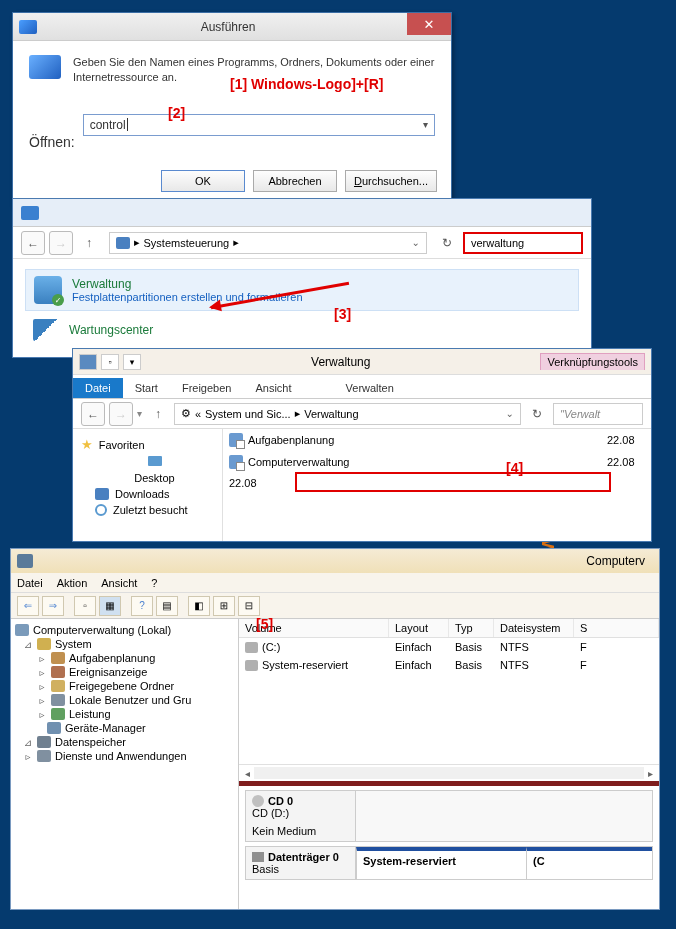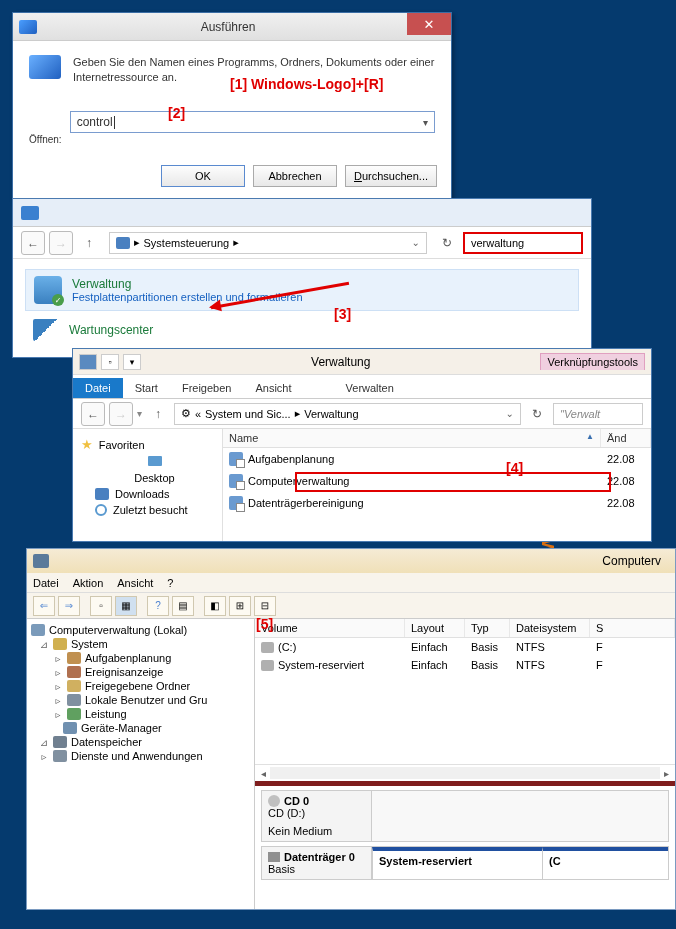--- a/index.html
+++ b/index.html
@@ -21,21 +21,21 @@
 .win1 { position: absolute; left: 12px; top: 12px; width: 440px; background: #fff; border: 1px solid #3b6ea5; box-shadow: 2px 2px 4px rgba(0,0,0,0.3); }
 .win1 .titlebar { height: 28px; background: linear-gradient(#f0f0f0, #e0e0e0); display: flex; align-items: center; padding-left: 6px; border-bottom: 1px solid #ccc; }
 .win1 .titlebar .ticon { width: 18px; height: 14px; background: linear-gradient(135deg, #4a9eff, #2060c0); border-radius: 2px; margin-right: 8px; }
 .win1 .titlebar .ttitle { flex: 1; text-align: center; font-size: 12px; color: #333; padding-right: 40px; }
 .win1 .close { width: 44px; height: 22px; background: #c75050; color: #fff; display: flex; align-items: center; justify-content: center; font-size: 13px; position: absolute; right: 0; top: 0; }
 .win1 .body { padding: 14px 16px 6px 16px; font-size: 11px; color: #333; }
 .win1 .body .row1 { display: flex; align-items: flex-start; }
 .win1 .body .runicon { width: 32px; height: 24px; background: linear-gradient(135deg, #6ab0ff, #2060c0); border-radius: 3px; margin-right: 12px; flex-shrink: 0; }
 .win1 .body .desc { line-height: 1.4; }
 .win1 .openrow { display: flex; align-items: center; margin-top: 14px; }
-.win1 .openrow label { font-size: 10px; margin-right: 8px; margin-top: 34px; }
+.win1 .openrow label { font-size: 14px; margin-right: 8px; margin-top: 34px; }
 .win1 .openrow .combo { flex: 1; height: 22px; border: 1px solid #7a9ccf; display: flex; align-items: center; padding: 0 6px; font-size: 12px; position: relative; }
 .win1 .openrow .combo::after { content: '▾'; position: absolute; right: 6px; font-size: 10px; color: #555; }
 .win1 .btnrow { display: flex; justify-content: flex-end; gap: 8px; padding: 14px 14px 14px 14px; }
 .win1 .btn { height: 22px; min-width: 84px; border: 1px solid #aaa; background: linear-gradient(#fdfdfd, #e8e8e8); font-size: 11px; display: flex; align-items: center; justify-content: center; padding: 0 8px; }
 .win1 .btn.primary { border: 1px solid #5a8acf; }
 
 
 .win2 { position: absolute; left: 12px; top: 198px; width: 580px; background: #fff; border: 1px solid #4a7ab0; }
 .win2 .titlebar { height: 28px; background: #e6eef8; display: flex; align-items: center; border-bottom: 1px solid #ccc; }
 .win2 .titlebar .sysicon { width: 18px; height: 14px; background: #3a80d0; margin: 0 8px; border-radius: 2px; }
@@ -81,21 +81,21 @@
 .win3 .filelist { flex: 1; font-size: 11px; }
 .win3 .filelist .fheader { display: flex; border-bottom: 1px solid #e0e0e0; background: #fafafa; font-size: 11px; color: #333; }
 .win3 .filelist .fheader .col { padding: 3px 6px; border-right: 1px solid #e8e8e8; }
 .win3 .filelist .frow { display: flex; align-items: center; padding: 2px 0; }
 .win3 .filelist .frow .fcell { padding: 2px 6px; display: flex; align-items: center; gap: 5px; }
 .win3 .filelist .ficon { width: 14px; height: 14px; background: #6a9ad0; border-radius: 2px; position: relative; flex-shrink: 0; }
 .win3 .filelist .ficon::after { content: ''; position: absolute; right: -2px; bottom: -2px; width: 7px; height: 7px; background: #fff; border: 1px solid #888; }
 .win3 .redbox { position: absolute; border: 2px solid #e00000; pointer-events: none; }
 
 
-.win4 { position: absolute; left: 26px; top: 548px; width: 650px; background: #fff; border: 1px solid #7a9ac0; }
+.win4 { position: absolute; left: 10px; top: 548px; width: 650px; background: #fff; border: 1px solid #7a9ac0; }
 .win4 .titlebar { height: 24px; background: linear-gradient(#f5ebd5, #f0e0b8); display: flex; align-items: center; padding: 0 6px; font-size: 12px; }
 .win4 .titlebar .cvicon { width: 16px; height: 14px; background: #5a7a9a; border-radius: 2px; margin-right: 6px; }
 .win4 .titlebar .ttitle { margin-left: auto; padding-right: 8px; }
 .win4 .menubar { height: 20px; display: flex; align-items: center; padding: 0 6px; font-size: 11px; gap: 14px; border-bottom: 1px solid #ddd; background: #f8f4ec; }
 .win4 .toolbar { height: 26px; display: flex; align-items: center; padding: 0 6px; gap: 3px; border-bottom: 1px solid #ccc; background: #f8f4ec; }
 .win4 .toolbar .tbtn { width: 22px; height: 20px; border: 1px solid #d0c8b0; background: #fdfaf2; display: flex; align-items: center; justify-content: center; font-size: 10px; }
 .win4 .mainarea { display: flex; height: 290px; }
 .win4 .tree { width: 228px; border-right: 1px solid #ccc; padding: 4px 2px; font-size: 11px; overflow: hidden; }
 .win4 .tree .tnode { display: flex; align-items: center; gap: 4px; padding: 1px 2px; white-space: nowrap; }
 .win4 .tree .expand { width: 10px; font-size: 10px; color: #666; text-align: center; }
@@ -243,43 +243,35 @@
       <div class="sitem" style="padding-left:18px;">
           <span class="dlicon"></span>
           <span>Downloads</span>
         </div>
       <div class="sitem" style="padding-left:18px;">
           <span class="clockicon"></span>
           <span>Zuletzt besucht</span>
         </div>
     </div>
     <div class="filelist">
-      <div class="fheader">
-        <div class="col" style="flex:1;"><span>Name</span> <span style="float:right;font-size:8px;color:#3a70b0;">▲</span></div>
-        <div class="col" style="width:50px;">Änd</div>
-      </div>
       <div class="frow">
         <div class="fcell" style="flex:1;">
             <span class="ficon"></span>
             <span>Aufgabenplanung</span>
           </div>
         <div class="fcell" style="width:50px;">22.08</div>
       </div>
       <div class="frow" style="position:relative;">
         <div class="fcell" style="flex:1;">
             <span class="ficon"></span>
             <span>Computerverwaltung</span>
           </div>
         <div class="fcell" style="width:50px;">22.08</div>
       </div>
       <div class="frow">
-        <div class="fcell" style="flex:1;">
-            <span class="ficon"></span>
-            <span>Datenträgerbereinigung</span>
-          </div>
         <div class="fcell" style="width:50px;">22.08</div>
       </div>
     </div>
   </div>
   <div class="redbox" style="left:222px; top:123px; width:316px; height:20px;"></div>
 </div>
 
 <div class="win4">
   <div class="titlebar">
     <div class="cvicon"></div>

